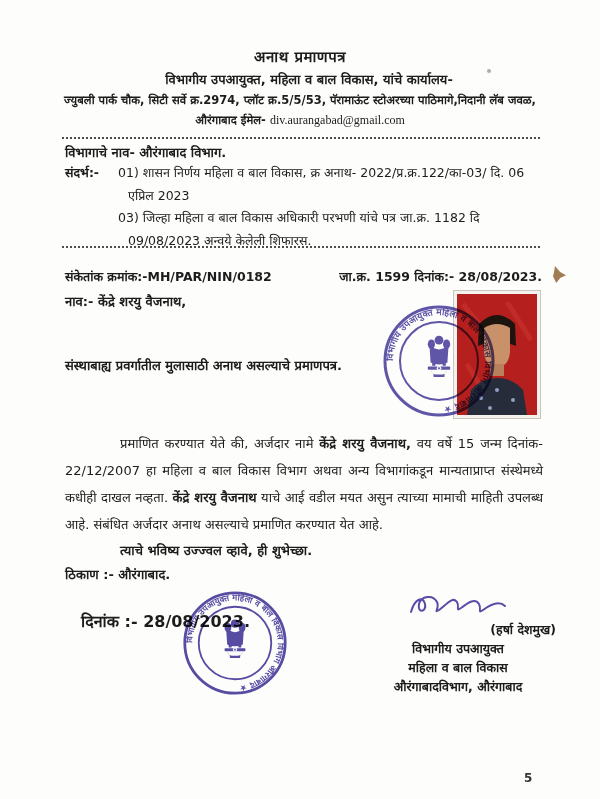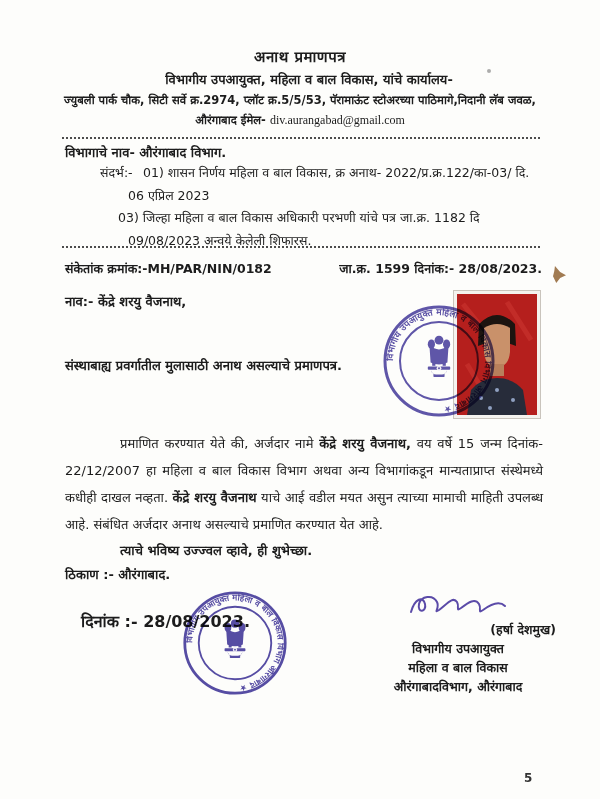--- a/index.html
+++ b/index.html
@@ -16,24 +16,24 @@
   .doc-title{top:46px;font-size:15px;font-weight:700;letter-spacing:.5px;}
   .office-line{top:70px;font-size:13px;font-weight:700;margin-left:9px;}
   .address-line{top:92px;font-size:11.5px;font-weight:700;}
   .email-line{top:112px;font-size:11.5px;font-weight:700;}
   .email-latin{font-weight:400;font-family:"Liberation Serif","DejaVu Serif",serif;font-size:12px;}
   .divider{height:0;border-top:2px dotted #4c4c4c;left:62px;width:478px;}
   .div1{top:137px;}
   .div2{top:246px;}
   .dept-line{top:143px;left:65px;font-size:13px;font-weight:700;}
   .refs{top:162px;left:65px;width:482px;font-size:12.5px;line-height:22.5px;}
-  .refs .ref-label{float:left;width:53px;font-weight:400;margin-left:35px;}
+  .refs .ref-label{float:left;width:53px;font-weight:700;}
   .refs .ref-items{margin-left:53px;}
   .ref-item{padding-left:10px;text-indent:-10px;}
-  .code-row{top:260px;left:65px;width:477px;display:flex;justify-content:space-between;font-size:12.5px;font-weight:700;}
+  .code-row{top:268px;left:65px;width:477px;display:flex;justify-content:space-between;font-size:12.5px;font-weight:700;}
   .name-line{top:292px;left:65px;font-size:13px;font-weight:700;}
   .subject-line{top:356px;left:65px;font-size:13px;font-weight:700;text-align:center;}
   .body-para{
     top:430px;left:65px;width:478px;
     font-size:13px;line-height:27px;text-align:justify;
     text-indent:55px;
   }
   .body-para .bold-name{font-weight:700;}
   .wish-line{top:541px;left:120px;font-size:13px;font-weight:600;}
   .place-line{top:565px;left:65px;font-size:13px;font-weight:700;}

